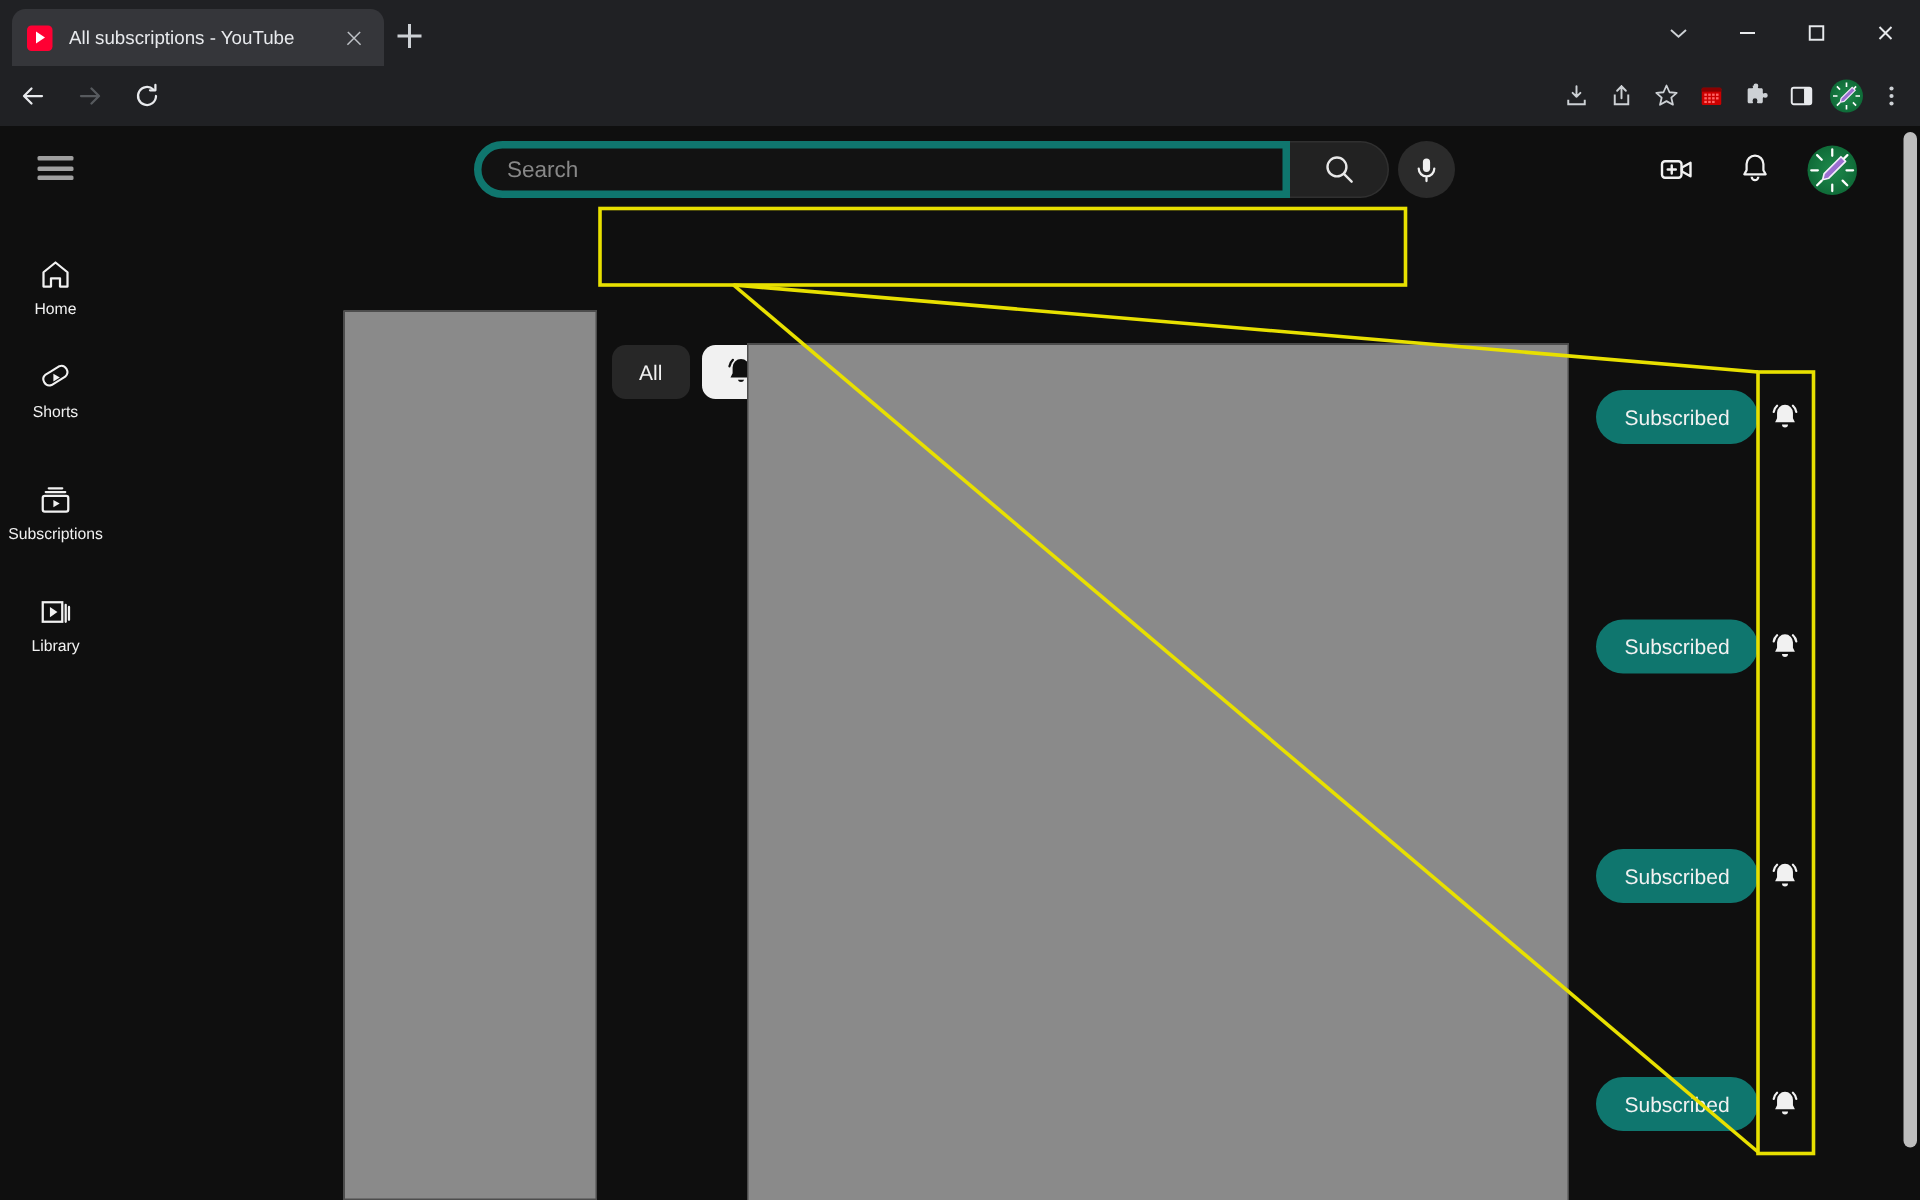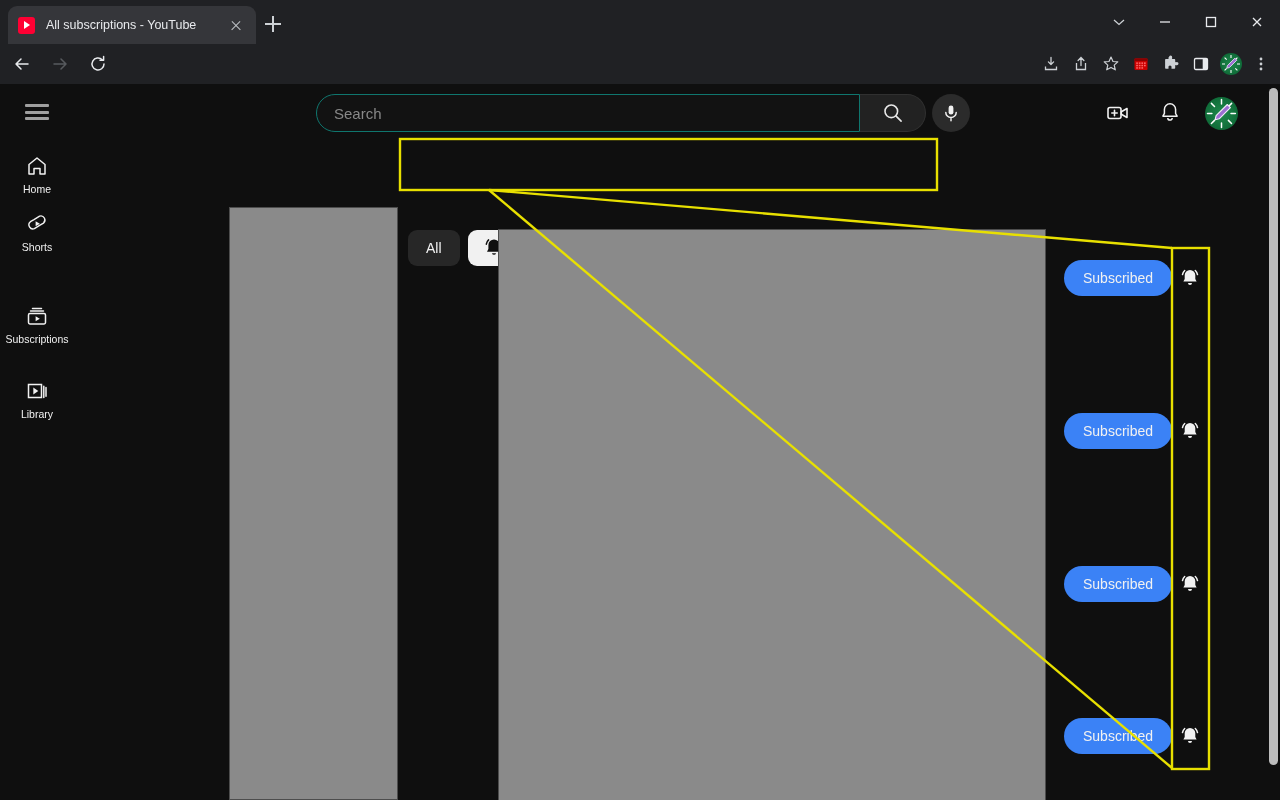--- a/index.html
+++ b/index.html
@@ -99,21 +99,21 @@
   .hamburger { position: absolute; left: 22px; top: 15px; width: 30px; height: 26px; }
   .hamburger span {
     position: absolute; left: 3px; width: 24px; height: 3px; background: #9f9f9f; border-radius: 1px;
   }
   .hamburger span:nth-child(1) { top: 5px; }
   .hamburger span:nth-child(2) { top: 11.5px; }
   .hamburger span:nth-child(3) { top: 18px; }
 
   .yt-search { position: absolute; left: 316px; top: 10px; width: 612px; height: 38px; display: flex; }
   .yt-search-field {
-    width: 544px; height: 38px; background: #121212; border: 1px solid #0f766e;
+    width: 544px; height: 38px; background: #121212; border: 5px solid #0f766e;
     border-radius: 19px 0 0 19px; display: flex; align-items: center; padding-left: 17px;
   }
   .yt-search-placeholder { color: #888; font-size: 15px; }
   .yt-search-btn {
     width: 66px; height: 38px; background: #222; border: 1px solid #303030; border-left: none;
     border-radius: 0 19px 19px 0; position: relative;
   }
   .yt-search-btn svg { position: absolute; left: 50%; top: 50%; transform: translate(-50%,-50%); }
   .mic-btn {
     position: absolute; left: 932px; top: 10px; width: 38px; height: 38px;
@@ -127,32 +127,32 @@
   .avatar-lg {
     width: 33px; height: 33px; border-radius: 50%;
     background: radial-gradient(circle at 50% 50%, #1f8a4c 0%, #0f6b38 72%, #0a4a27 100%);
     position: relative; overflow: hidden;
   }
 
   
   .guide { position: absolute; left: 0; top: 56px; width: 74px; height: 660px; }
   .guide-item {
     position: absolute; left: 0; width: 74px; height: 74px;
-    display: flex; flex-direction: column; align-items: center; gap: 6px;
+    display: flex; flex-direction: column; align-items: center; justify-content: center; gap: 6px;
   }
   .guide-label { color: #f1f1f1; font-size: 10.5px; line-height: 1; }
   .guide-icon { width: 24px; height: 24px; position: relative; }
   .guide-icon svg { position: absolute; left: 0; top: 0; }
 
   
   .ph {
     position: absolute; background: #8a8a8a; border: 1px solid #4d4d4d;
   }
   .sub-pill {
-    position: absolute; height: 36px; border-radius: 18px; background: #3b82f6;
+    position: absolute; height: 36px; border-radius: 18px; background: #0f766e;
     display: flex; align-items: center; justify-content: center; padding: 0 19px;
   }
   .sub-pill-label { color: #f1f1f1; font-size: 14px; white-space: nowrap; }
   .bell-cell { position: absolute; width: 36px; height: 36px; }
   .bell-cell svg { position: absolute; left: 50%; top: 50%; transform: translate(-50%,-50%); }
 
   
   .chipbar { position: absolute; left: 408px; top: 144px; height: 40px; display: flex; align-items: center; gap: 8px; }
   .chip {
     height: 36px; border-radius: 9px; background: #272727;
@@ -352,21 +352,21 @@
 
     <div class="guide">
       <div class="guide-item" style="top:14px">
         <span class="guide-icon">
           <svg width="24" height="24" viewBox="0 0 24 24">
               <path d="M4 10.5L12 4l8 6.5V20h-5v-5.5H9V20H4z" fill="none" stroke="#f1f1f1" stroke-width="1.5" stroke-linejoin="round"></path>
             </svg>
         </span>
         <span class="guide-label">Home</span>
       </div>
-      <div class="guide-item" style="top:72px">
+      <div class="guide-item" style="top:83px">
         <span class="guide-icon">
           <svg width="24" height="24" viewBox="0 0 24 24">
             <path d="M14.6 4.1a4.1 4.1 0 0 1 3.9 7L15 13.2l-5.6 3.5a4.1 4.1 0 0 1-4-7L9 7.6z" fill="none" stroke="#f1f1f1" stroke-width="1.4" stroke-linejoin="round"></path>
             <path d="M10.6 9.2l4.3 2.5-4.3 2.6z" fill="#f1f1f1"></path>
           </svg>
         </span>
         <span class="guide-label">Shorts</span>
       </div>
       <div class="guide-item" style="top:239px">
         <span class="guide-icon">

